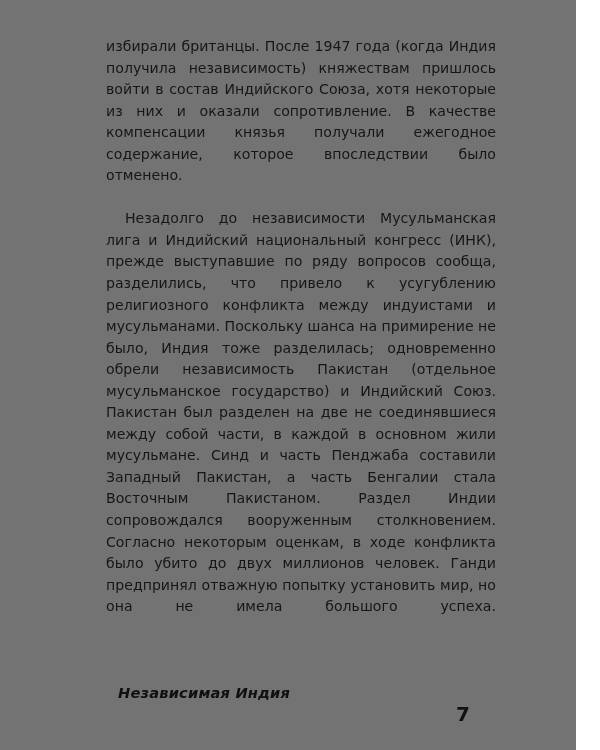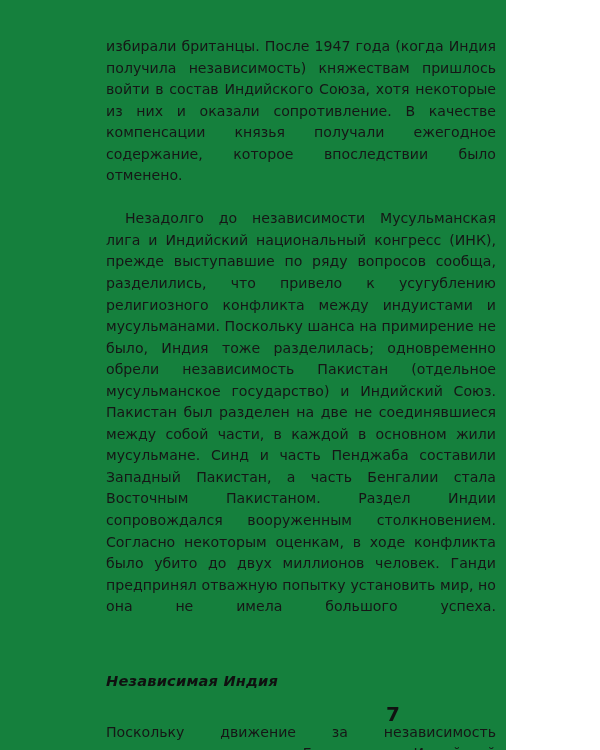--- a/index.html
+++ b/index.html
@@ -14,23 +14,23 @@
     overflow: hidden;
     font-family: "DejaVu Sans", sans-serif;
     color: #151515;
     position: relative;
   }
 
   #page {
     position: absolute;
     left: 0;
     top: 0;
-    width: 506px;
+    width: 576px;
     height: 750px;
-    background: #15803d;
+    background: #737373;
   }
 
   #text-column {
     position: absolute;
     left: 106px;
     top: 36px;
     width: 390px;
   }
 
   .para {
@@ -54,21 +54,21 @@
   }
 
   
   .para::after {
     content: "";
     display: inline-block;
     width: 100%;
   }
 
   .section-heading {
-    margin: 0;
+    margin: 12px;
     font-family: "DejaVu Sans", sans-serif;
     font-size: 14.6px;
     font-weight: bold;
     font-style: italic;
     line-height: 21.55px;
     color: #101010;
     letter-spacing: 0.2px;
   }
 
   .gap-before-heading {

